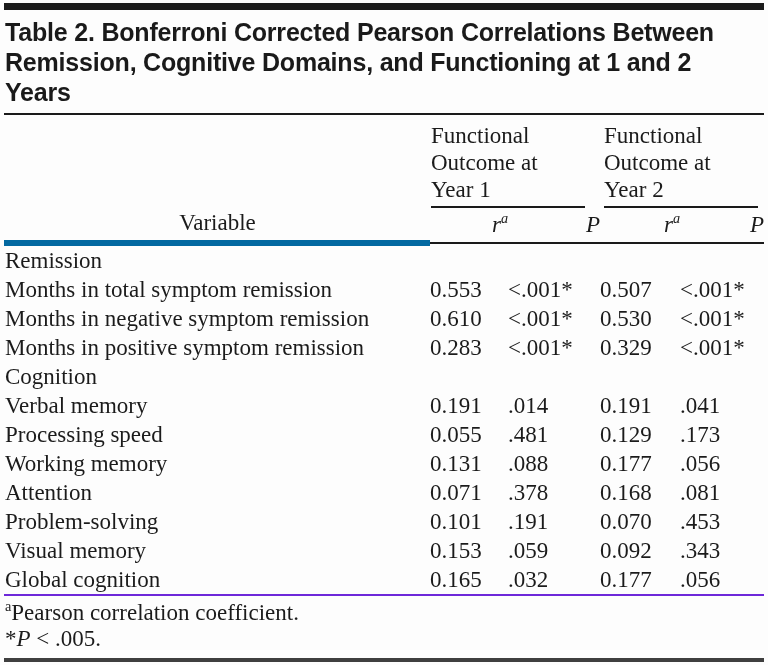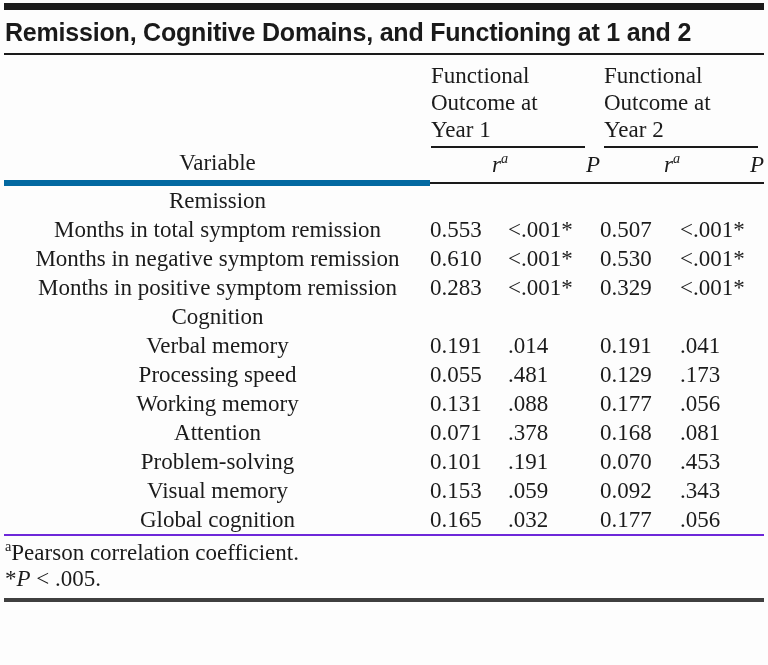--- a/index.html
+++ b/index.html
@@ -63,21 +63,21 @@
     border-bottom: 2px solid #1a1a1a;
     font-style: italic;
   }
   sup { font-size: 62%; line-height: 0; }
 
   tbody td {
     line-height: 29px;
     white-space: nowrap;
     overflow: hidden;
   }
-  tbody td.var { text-align: center; padding-left: 1px; }
+  tbody td.var { text-align: left; padding-left: 1px; }
   tbody td.num { text-align: left; font-style: normal; }
   tbody tr.last td { border-bottom: 2px solid #6d28d9; }
 
   .footnotes { padding: 4px 0 0 1px; font-size: 23px; line-height: 26px; }
   .footnotes i { font-style: italic; }
 
   .bottom-rule {
     margin-top: 6px;
     height: 3px;
     border-top: 2px solid #3f3f3f;
@@ -85,21 +85,23 @@
   }
 </style>
 </head>
 <body>
 
 <div class="sheet">
 
   <div class="top-bar"></div>
 
   <div class="title">
+    <span>Table 2. Bonferroni Corrected Pearson Correlations Between</span>
     <span>Remission, Cognitive Domains, and Functioning at 1 and 2</span>
+    <span>Years</span>
   </div>
 
   <table class="corr">
     <colgroup>
       <col class="c-var">
         <col class="c-r1">
         <col class="c-p1">
         <col class="c-r2">
         <col class="c-p2">
     </colgroup>

